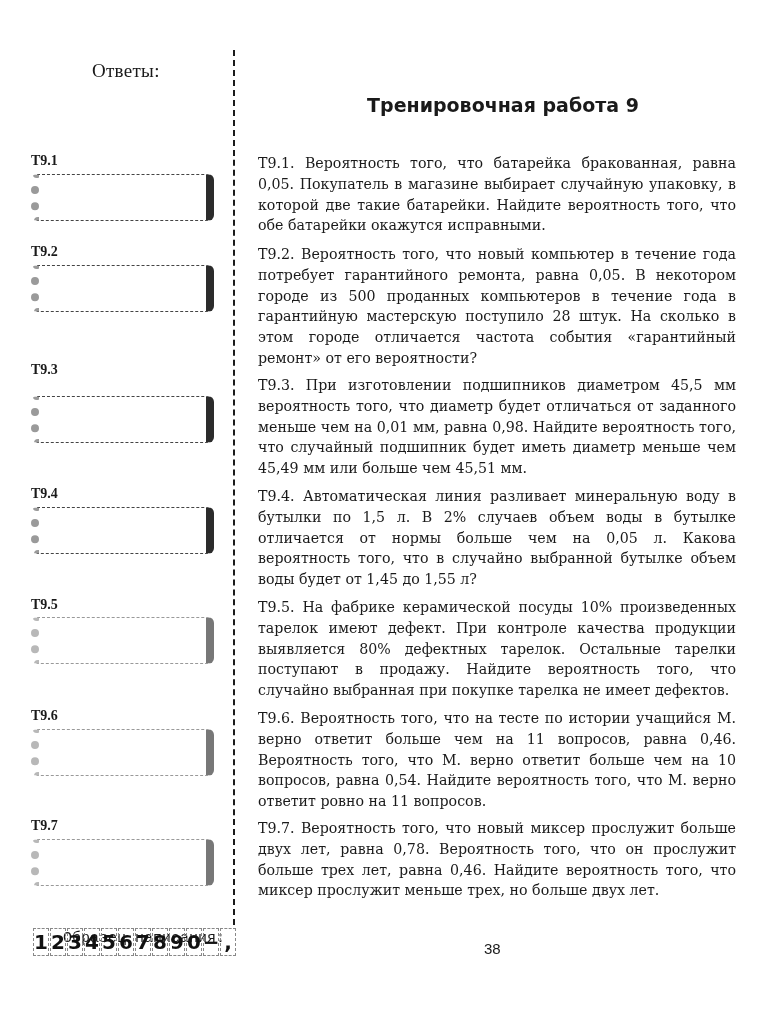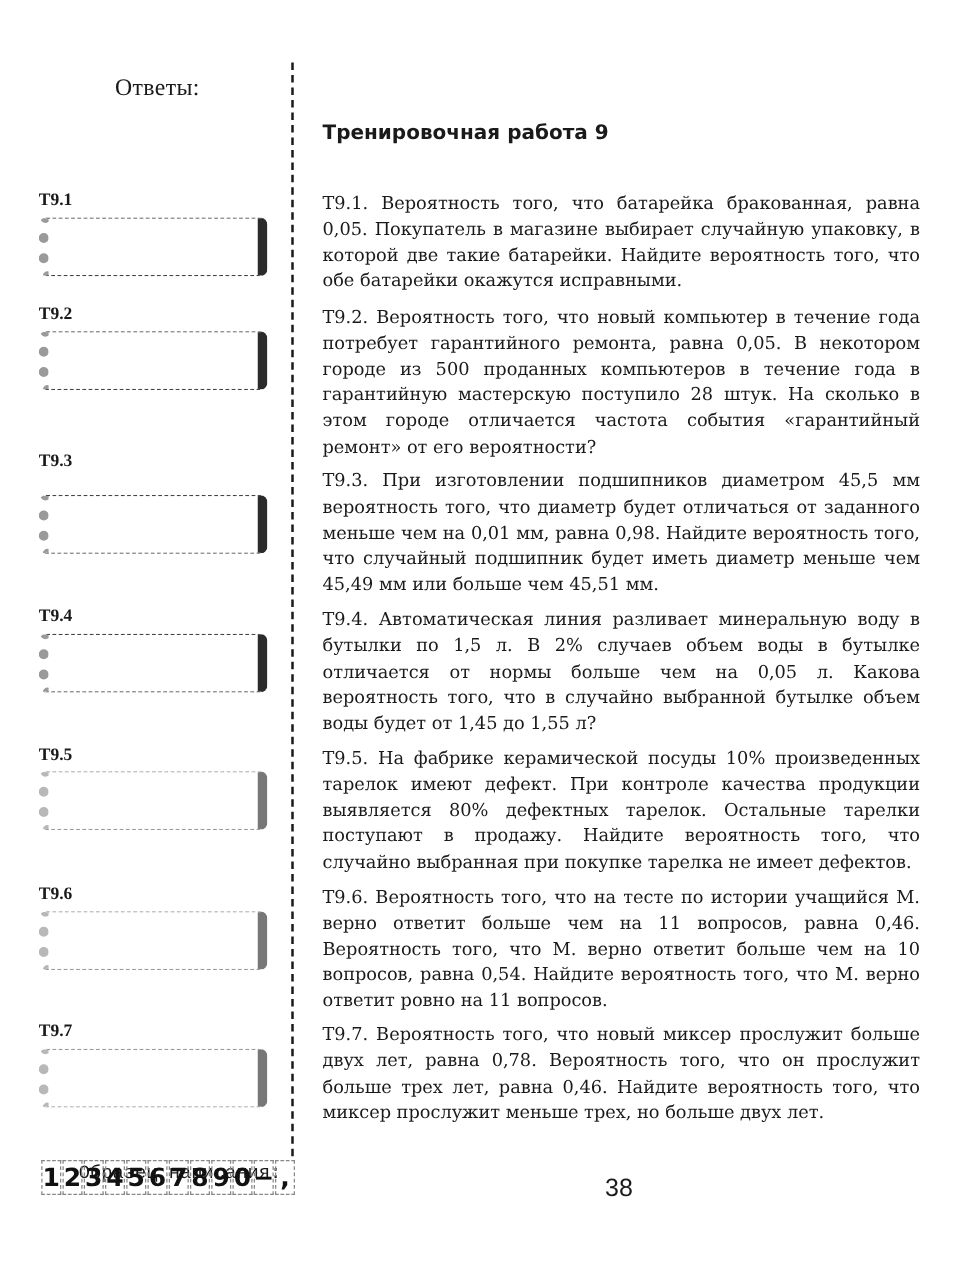--- a/index.html
+++ b/index.html
@@ -14,35 +14,35 @@
 
   .answer-label { position: absolute; left: 31px; font-size: 14px; font-weight: bold;
                   font-family: "Liberation Serif", serif; }
   .answer-box { position: absolute; left: 31px; width: 183px; height: 47px;
                 border-top: 1px dashed #444; border-bottom: 1px dashed #444;
                 border-left: 8px dotted #9a9a9a; border-right: 8px solid #2b2b2b;
                 border-radius: 6px; box-sizing: border-box; background: #fff; }
   .answer-box.light { border-right-color: #777; border-left-color: #b8b8b8;
                       border-top-color: #999; border-bottom-color: #999; }
 
-  .title { position: absolute; left: 258px; width: 490px; top: 93px; text-align: left;
-           font-family: "DejaVu Sans", sans-serif; font-weight: bold; font-size: 16px; line-height: 25px; }
+  .title { position: absolute; left: 258px; width: 490px; top: 93px; text-align: center;
+           font-family: "DejaVu Sans", sans-serif; font-weight: bold; font-size: 19px; line-height: 25px; }
 
   .task { position: absolute; left: 258px; width: 478px; font-size: 14.2px; line-height: 20.8px;
           text-align: justify; hyphens: manual; font-family: "DejaVu Serif", serif; }
   .task b { font-weight: normal; }
 
   .sample-label { position: absolute; left: 63px; top: 902px; font-size: 15px;
                   font-family: Liberation Mono, monospace; margin-top: 28px; }
   .sample-row { position: absolute; left: 33px; top: 928px; display: flex; gap: 1px; }
   .sample-cell { width: 16px; height: 28px; border: 1px dashed #888; box-sizing: border-box;
                  display: flex; align-items: center; justify-content: center;
                  font-family: "DejaVu Sans", sans-serif; font-size: 20px; font-weight: bold; color: #111; }
 
-  .page-number { position: absolute; left: 484px; top: 940px; font-size: 20px;
+  .page-number { position: absolute; left: 484px; top: 940px; font-size: 15px;
                  font-family: "Liberation Sans", sans-serif; }
 </style>
 </head>
 <body>
 
 <div class="answers-heading">Ответы:</div>
 <div class="divider"></div>
 
 <div class="answer-label" style="top:153px">T9.1</div>
 <div class="answer-box" style="top:174px" title=""></div>

